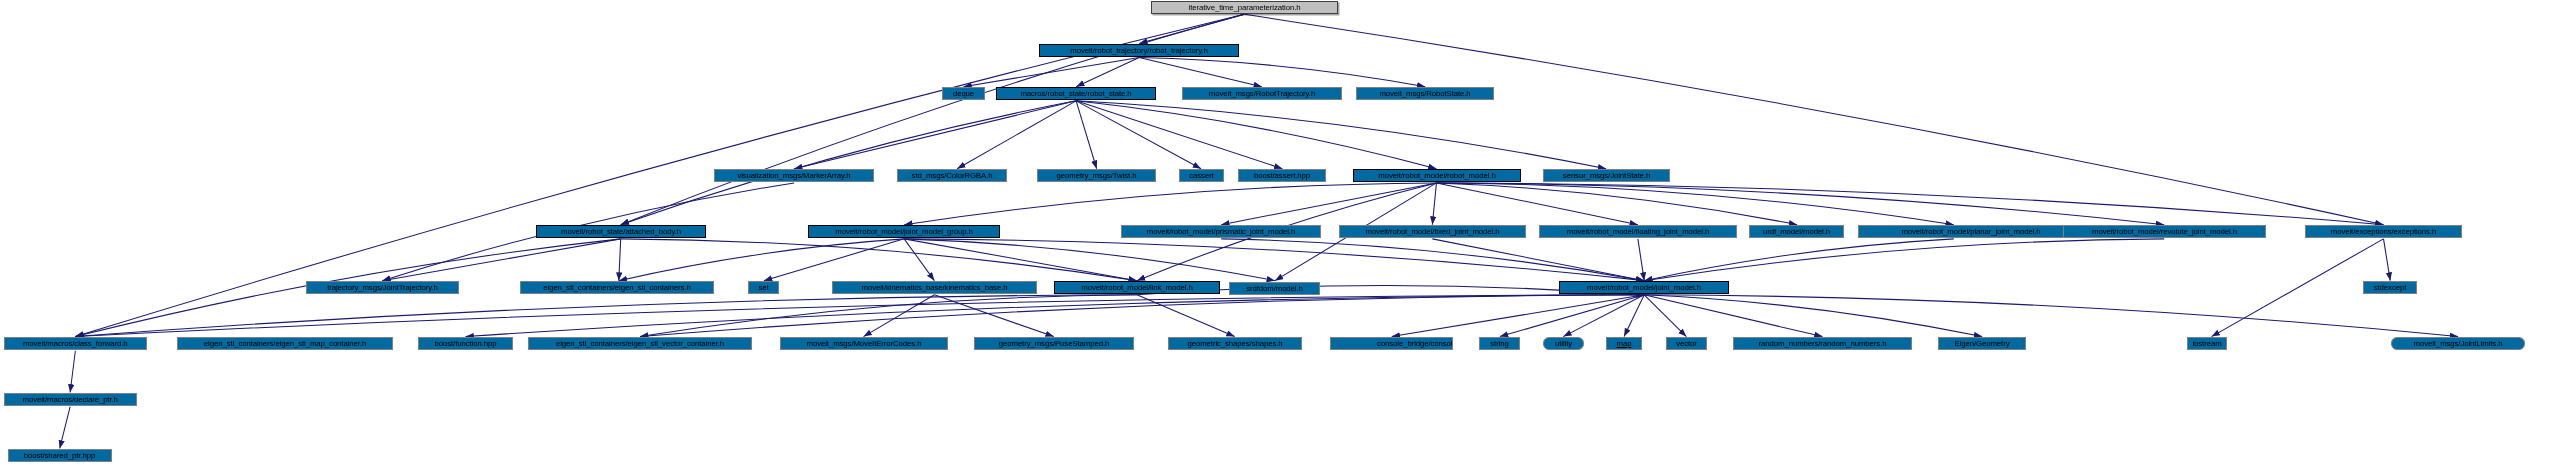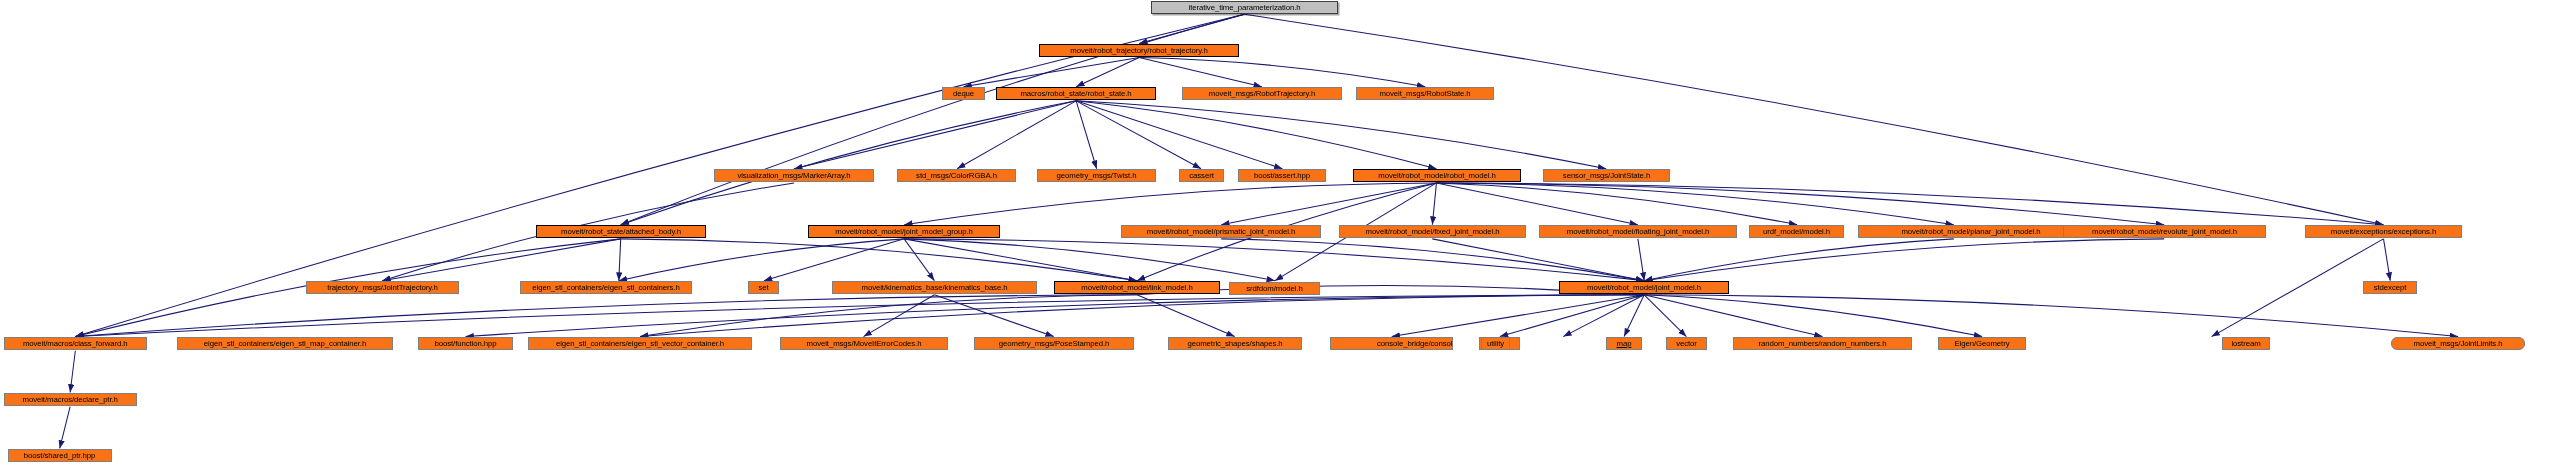--- a/index.html
+++ b/index.html
@@ -5,21 +5,21 @@
   html,body{margin:0;padding:0;background:#ffffff;}
   body{font-family:"Liberation Sans", sans-serif;}
   #graph{position:relative;width:2576px;height:474px;background:#ffffff;overflow:hidden;}
   #edges{position:absolute;left:0;top:0;width:2576px;height:474px;}
   .node{
     position:absolute;
     box-sizing:border-box;
     height:13.4px;
     line-height:12px;
     border:0.7px solid #808080;
-    background:#f97316;
+    background:#0369a1;
     color:#000000;
     font-size:7.8px;
     text-align:center;
     white-space:nowrap;
     overflow:hidden;
     letter-spacing:-0.1px;
   }
   .node.root{
     background:#bfbfbf;
     border:0.7px solid #404040;
@@ -107,56 +107,56 @@
       </g>
   </svg>
   <div id="nodes">
       <div class="node root" style="left: 1151px; top: 0.7px; width: 187px;"><span>iterative_time_parameterization.h</span></div>
       <div class="node bold" style="left: 1039px; top: 44px; width: 200px;"><span>moveit/robot_trajectory/robot_trajectory.h</span></div>
       <div class="node" style="left: 942px; top: 87px; width: 43px;"><span>deque</span></div>
       <div class="node bold" style="left: 996px; top: 87px; width: 160px;"><span>macros/robot_state/robot_state.h</span></div>
       <div class="node" style="left: 1182px; top: 87px; width: 160px;"><span>moveit_msgs/RobotTrajectory.h</span></div>
       <div class="node" style="left: 1356px; top: 87px; width: 138px;"><span>moveit_msgs/RobotState.h</span></div>
       <div class="node" style="left: 714px; top: 169px; width: 160px;"><span>visualization_msgs/MarkerArray.h</span></div>
-      <div class="node" style="left: 897px; top: 169px; width: 119px;"><span>std_msgs/ColorRGBA.h</span></div>
+      <div class="node" style="left: 897px; top: 169px; width: 110px;"><span>std_msgs/ColorRGBA.h</span></div>
       <div class="node" style="left: 1037px; top: 169px; width: 119px;"><span>geometry_msgs/Twist.h</span></div>
       <div class="node" style="left: 1179px; top: 169px; width: 45px;"><span>cassert</span></div>
       <div class="node" style="left: 1238px; top: 169px; width: 88px;"><span>boost/assert.hpp</span></div>
       <div class="node bold" style="left: 1353px; top: 169px; width: 168px;"><span>moveit/robot_model/robot_model.h</span></div>
       <div class="node" style="left: 1543px; top: 169px; width: 127px;"><span>sensor_msgs/JointState.h</span></div>
       <div class="node bold" style="left: 536px; top: 225px; width: 170px;"><span>moveit/robot_state/attached_body.h</span></div>
       <div class="node bold" style="left: 808px; top: 225px; width: 192px;"><span>moveit/robot_model/joint_model_group.h</span></div>
       <div class="node" style="left: 1121px; top: 225px; width: 200px;"><span>moveit/robot_model/prismatic_joint_model.h</span></div>
       <div class="node" style="left: 1339px; top: 225px; width: 187px;"><span>moveit/robot_model/fixed_joint_model.h</span></div>
       <div class="node" style="left: 1539px; top: 225px; width: 198px;"><span>moveit/robot_model/floating_joint_model.h</span></div>
       <div class="node" style="left: 1749px; top: 225px; width: 95px;"><span>urdf_model/model.h</span></div>
       <div class="node" style="left: 1858px; top: 225px; width: 226px;"><span>moveit/robot_model/planar_joint_model.h</span></div>
       <div class="node" style="left: 2063px; top: 225px; width: 203px;"><span>moveit/robot_model/revolute_joint_model.h</span></div>
       <div class="node" style="left: 2305px; top: 225px; width: 157px;"><span>moveit/exceptions/exceptions.h</span></div>
       <div class="node" style="left: 306px; top: 281px; width: 153px;"><span>trajectory_msgs/JointTrajectory.h</span></div>
-      <div class="node" style="left: 520px; top: 281px; width: 172px;"><span>eigen_stl_containers/eigen_stl_containers.h</span></div>
+      <div class="node" style="left: 520px; top: 281px; width: 194px;"><span>eigen_stl_containers/eigen_stl_containers.h</span></div>
       <div class="node" style="left: 748px; top: 281px; width: 31px;"><span>set</span></div>
       <div class="node" style="left: 832px; top: 281px; width: 205px;"><span>moveit/kinematics_base/kinematics_base.h</span></div>
       <div class="node bold" style="left: 1054px; top: 281px; width: 166px;"><span>moveit/robot_model/link_model.h</span></div>
       <div class="node" style="left: 1229px; top: 282px; width: 91px;"><span>srdfdom/model.h</span></div>
       <div class="node bold" style="left: 1559px; top: 281px; width: 170px;"><span>moveit/robot_model/joint_model.h</span></div>
       <div class="node" style="left: 2363px; top: 281px; width: 54px;"><span>stdexcept</span></div>
       <div class="node" style="left: 3.7px; top: 337px; width: 143px;"><span>moveit/macros/class_forward.h</span></div>
       <div class="node" style="left: 177px; top: 337px; width: 216px;"><span>eigen_stl_containers/eigen_stl_map_container.h</span></div>
       <div class="node" style="left: 418px; top: 337px; width: 95px;"><span>boost/function.hpp</span></div>
       <div class="node" style="left: 528px; top: 337px; width: 224px;"><span>eigen_stl_containers/eigen_stl_vector_container.h</span></div>
       <div class="node" style="left: 780px; top: 337px; width: 168px;"><span>moveit_msgs/MoveItErrorCodes.h</span></div>
       <div class="node" style="left: 974px; top: 337px; width: 160px;"><span>geometry_msgs/PoseStamped.h</span></div>
       <div class="node" style="left: 1168px; top: 337px; width: 134px;"><span>geometric_shapes/shapes.h</span></div>
       <div class="node" style="left: 1330px; top: 337px; width: 123px; padding-left: 46px;"><span>console_bridge/console.h</span></div>
       <div class="node" style="left: 1479px; top: 337px; width: 41px;"><span>string</span></div>
-      <div class="node" style="left: 1481px; top: 337px; width: 29px;"><span>utility</span></div>
+      <div class="node" style="left: 1543px; top: 337px; width: 41px; border-radius: 6px;"><span>utility</span></div>
       <div class="node" style="left: 1606px; top: 337px; width: 36px; text-decoration: underline;"><span>map</span></div>
       <div class="node" style="left: 1666px; top: 337px; width: 41px;"><span>vector</span></div>
       <div class="node" style="left: 1733px; top: 337px; width: 179px;"><span>random_numbers/random_numbers.h</span></div>
       <div class="node" style="left: 1938px; top: 337px; width: 88px;"><span>Eigen/Geometry</span></div>
-      <div class="node" style="left: 2187px; top: 337px; width: 48px; margin-left: 35px;"><span>iostream</span></div>
+      <div class="node" style="left: 2187px; top: 337px; width: 40px;"><span>iostream</span></div>
       <div class="node" style="left: 2391px; top: 337px; width: 134px; border-radius: 6px;"><span>moveit_msgs/JointLimits.h</span></div>
       <div class="node" style="left: 3.7px; top: 393px; width: 133px;"><span>moveit/macros/declare_ptr.h</span></div>
       <div class="node" style="left: 7.5px; top: 449px; width: 104px;"><span>boost/shared_ptr.hpp</span></div>
     </div>
 </div>
 
 
 </body></html>

